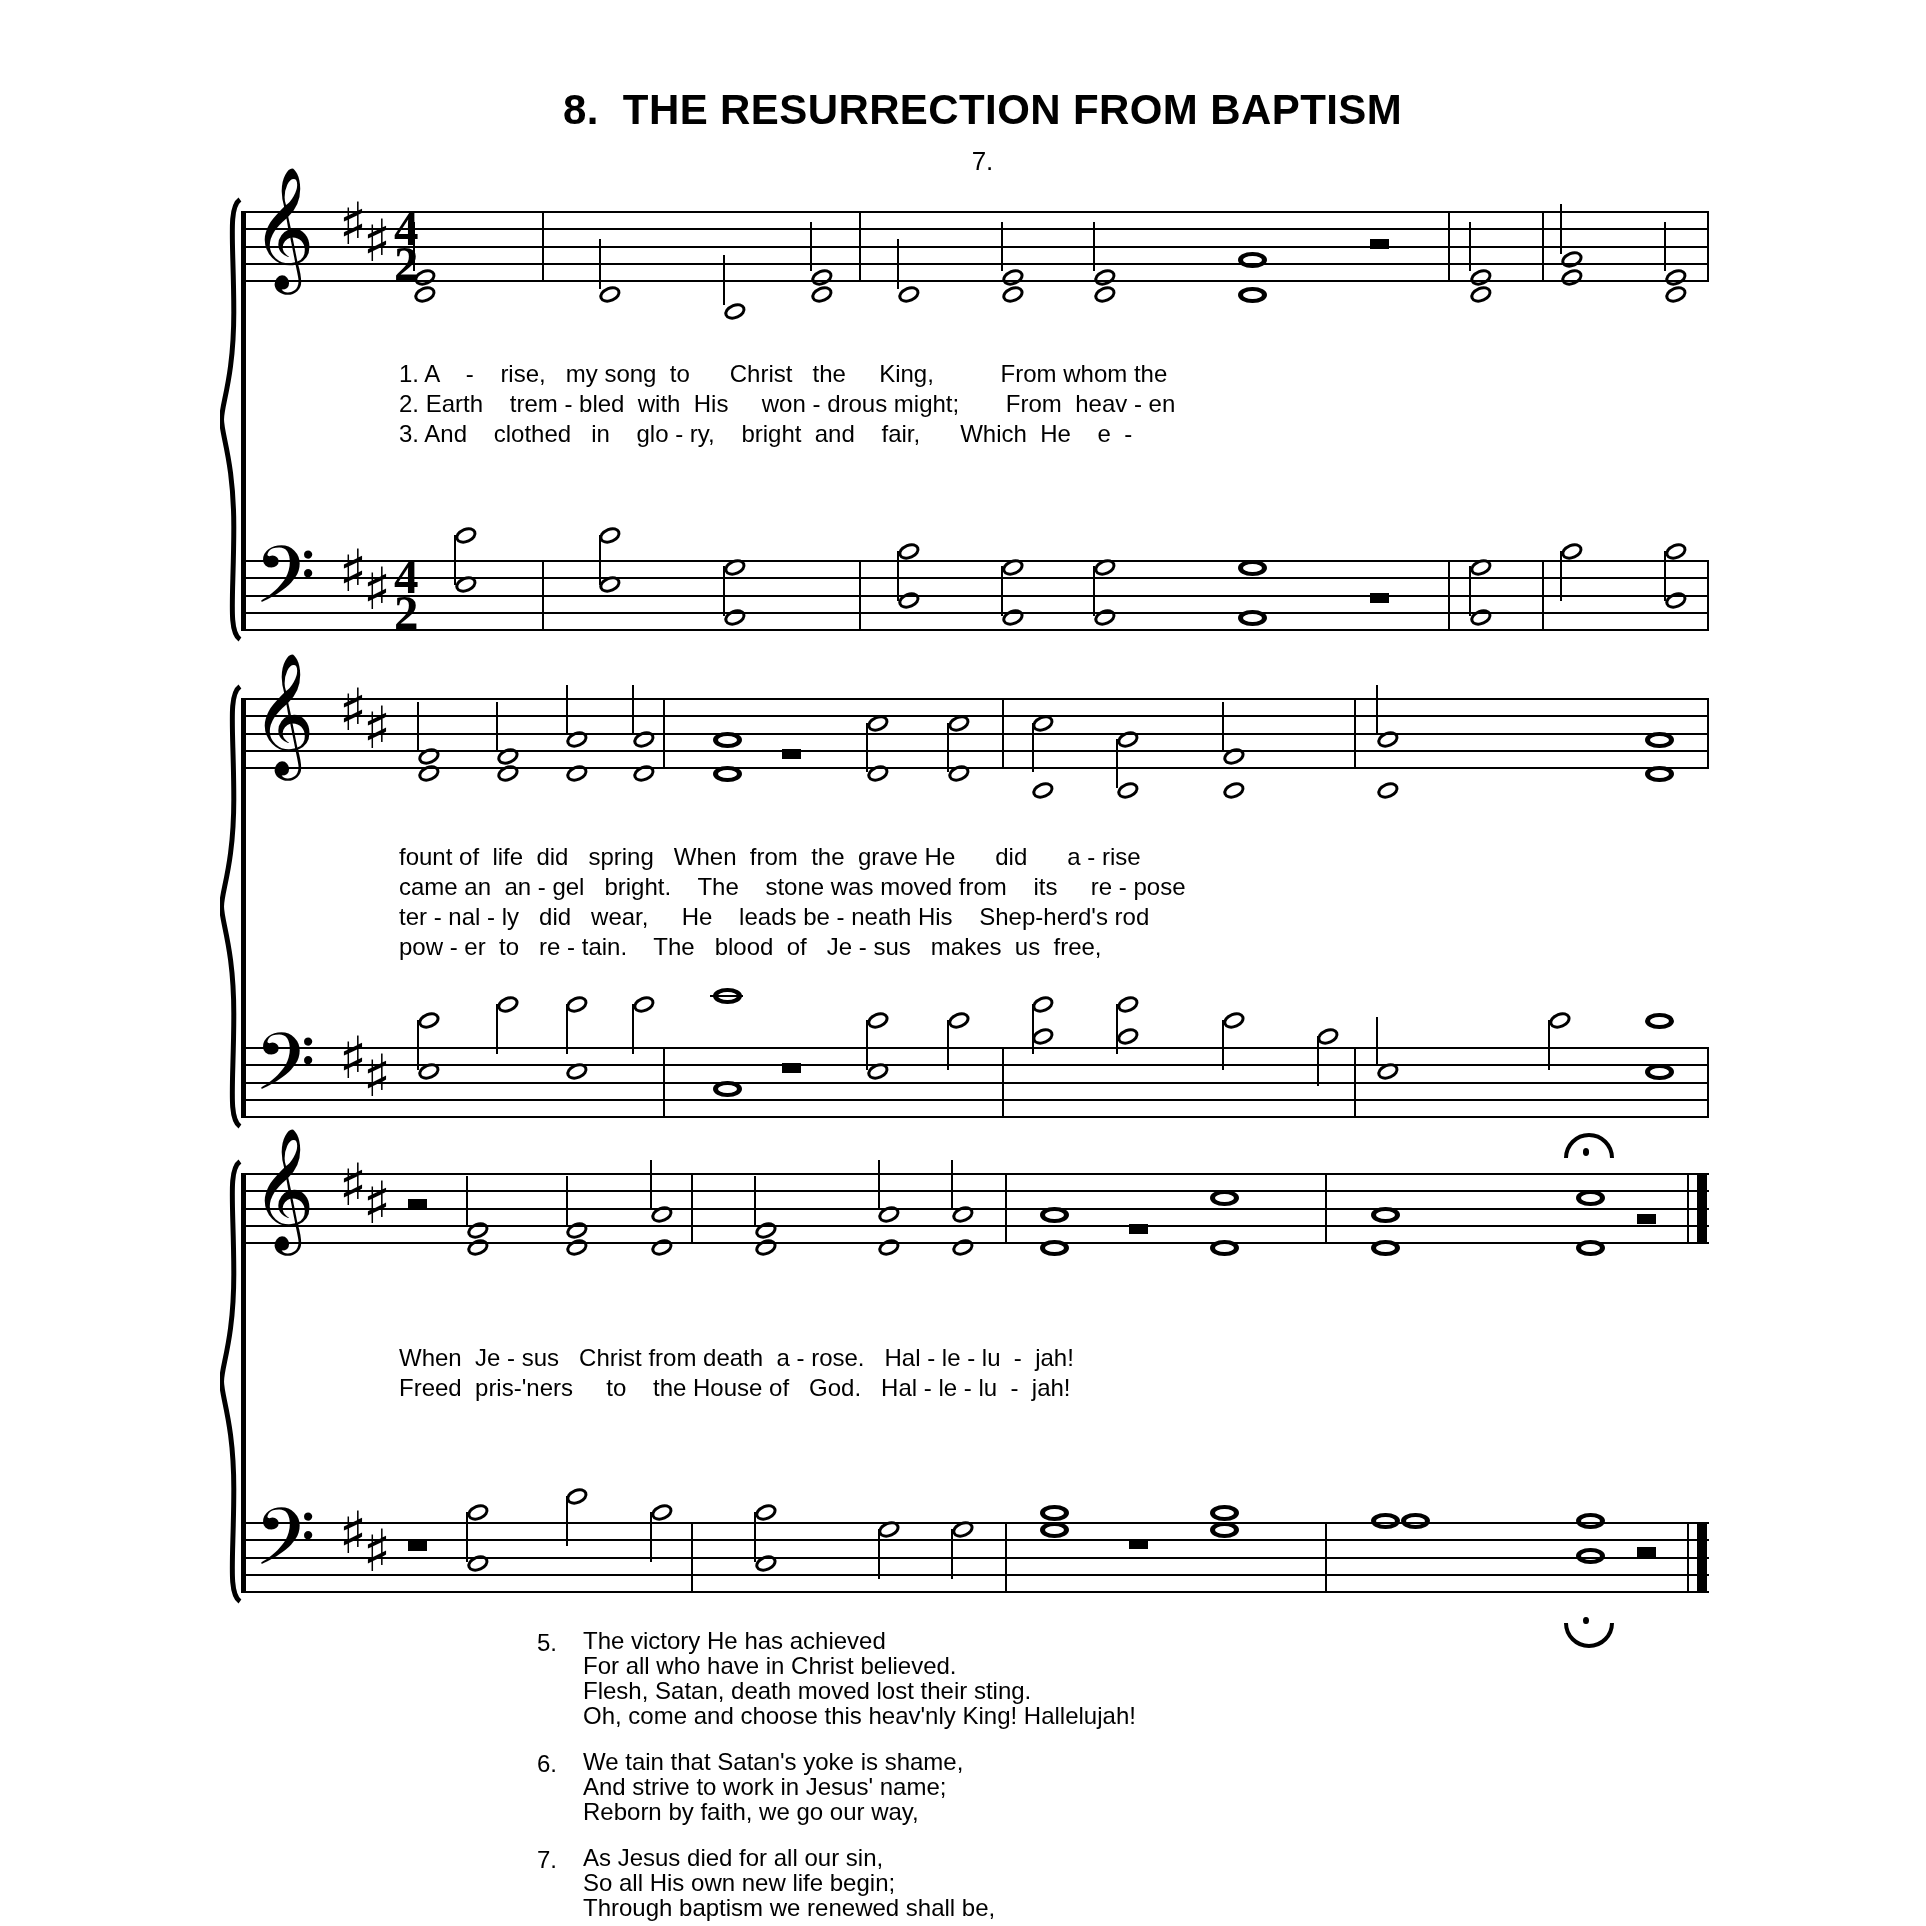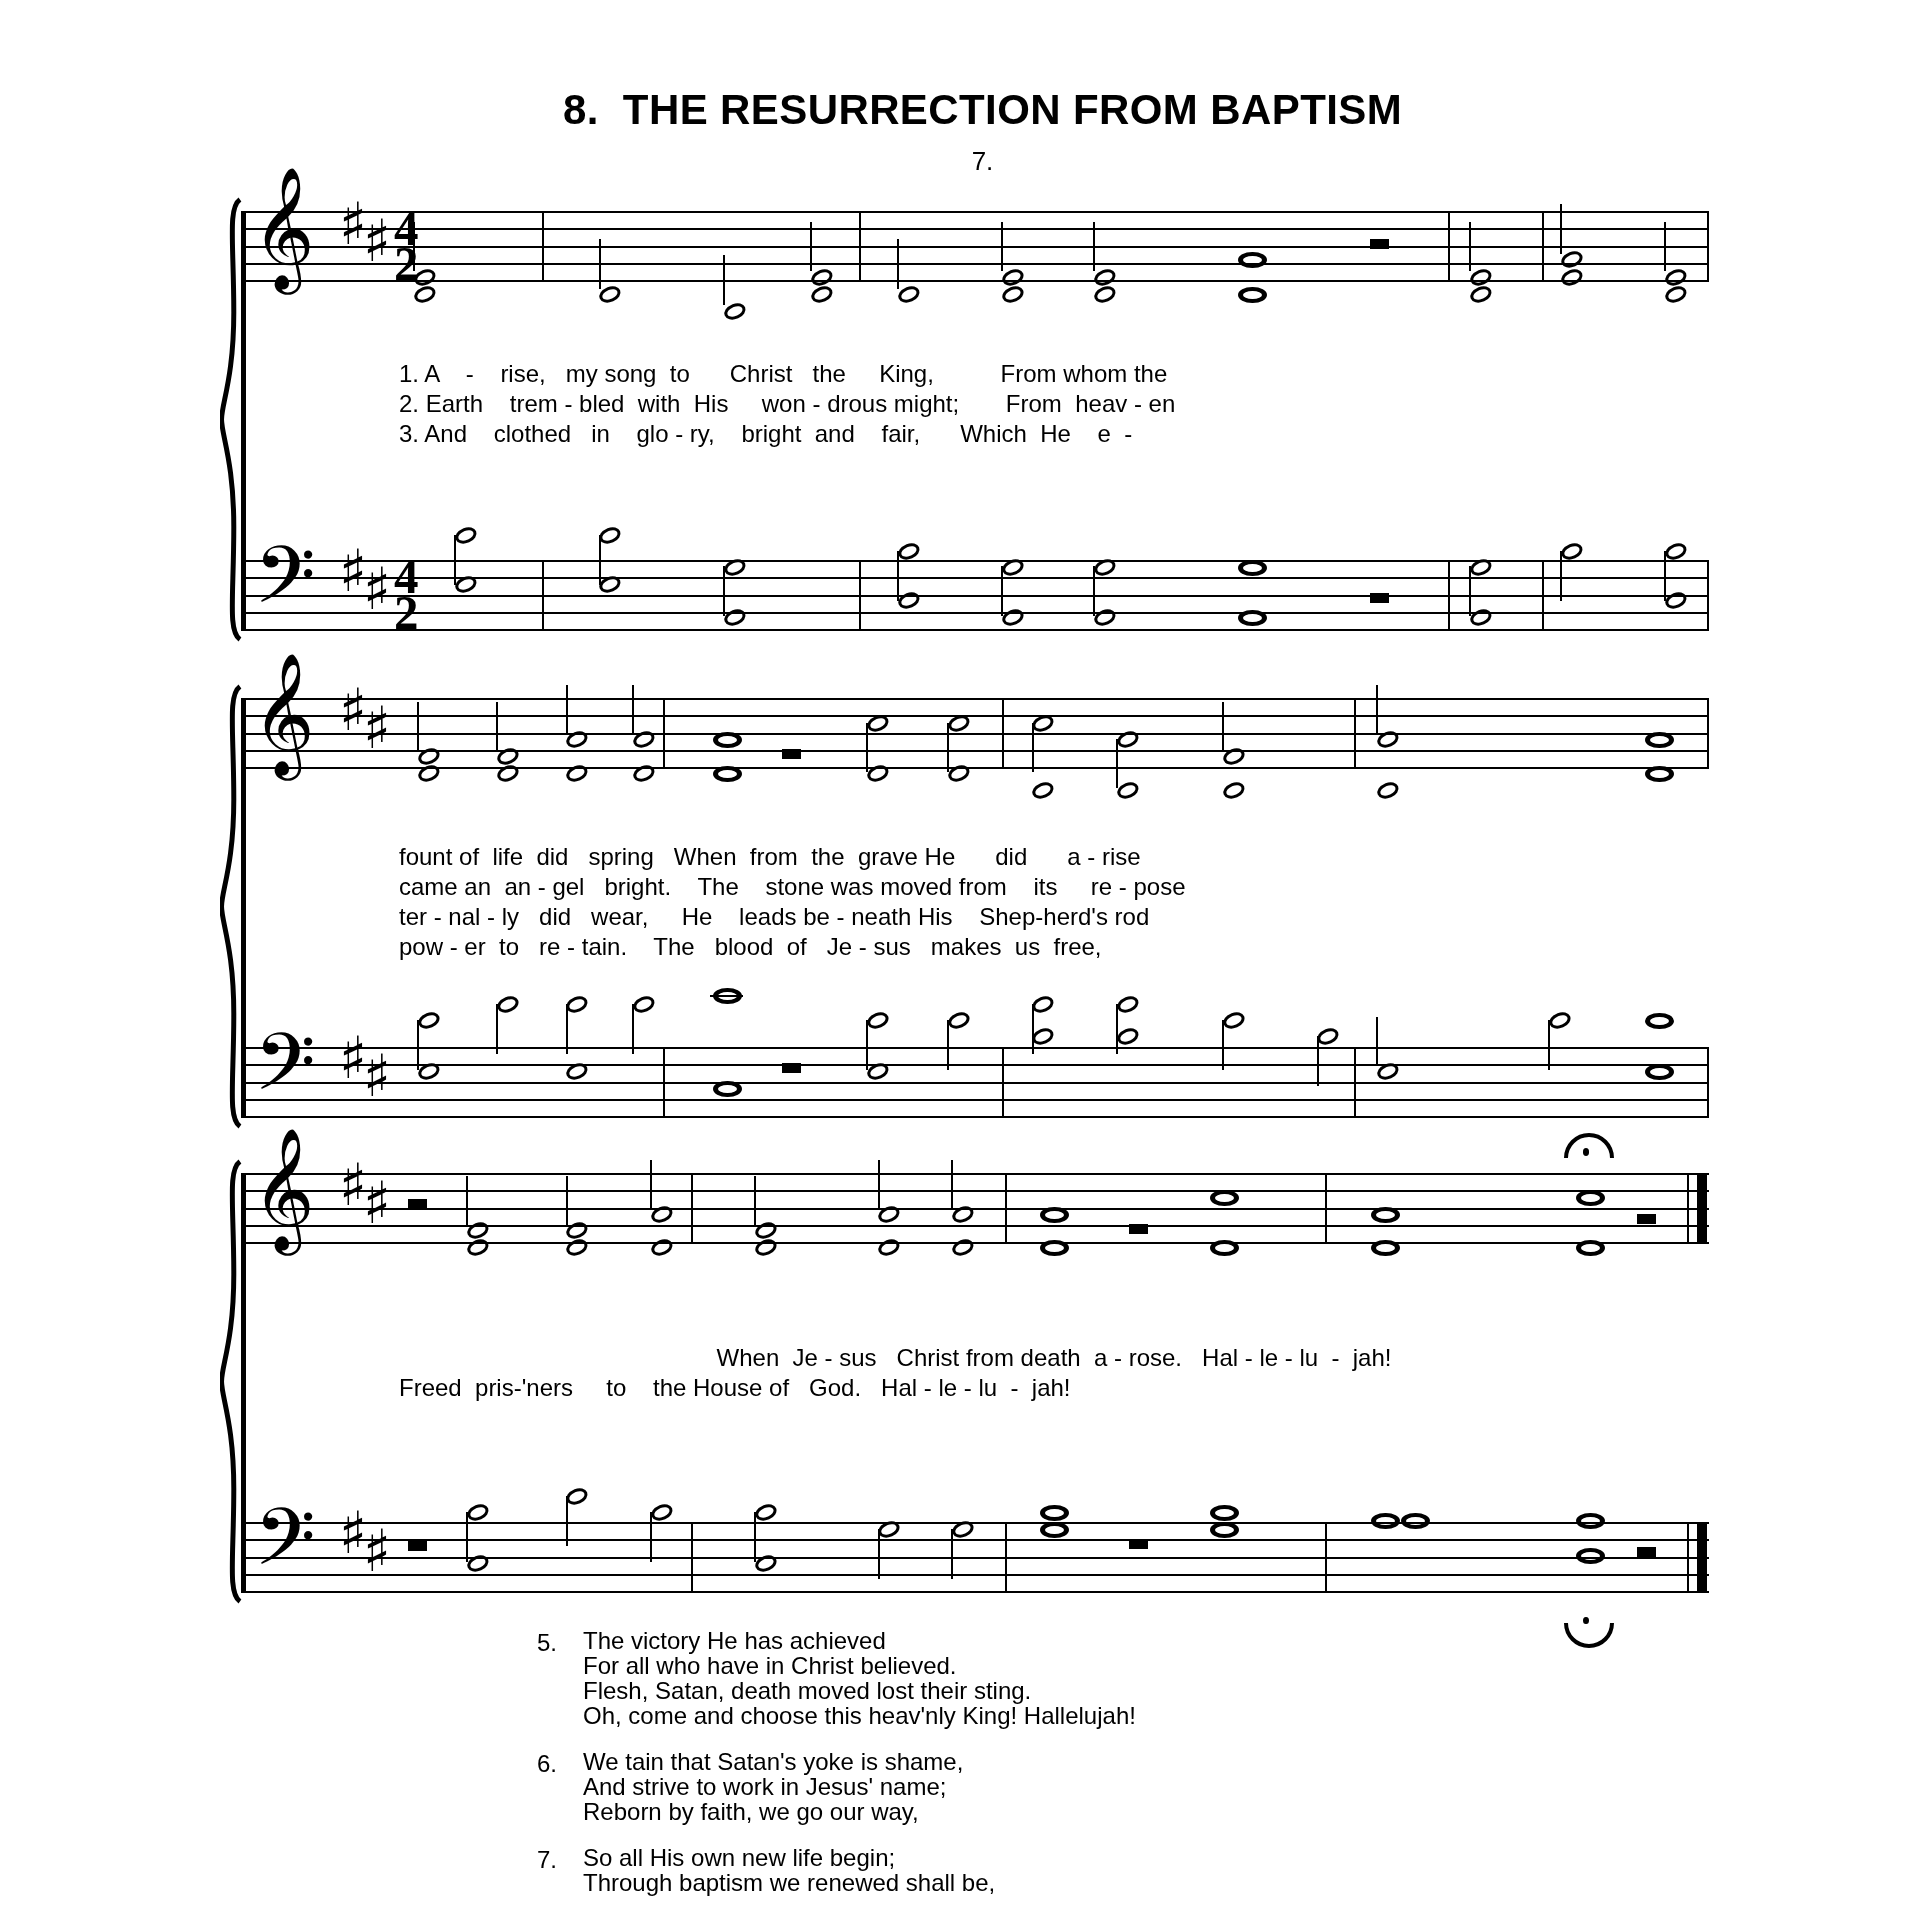--- a/index.html
+++ b/index.html
@@ -586,21 +586,21 @@
     </div>
     <div class="nh whole" style="left:1576px;top:1190px;">
         <div class="o"></div>
       </div>
     <div class="nh whole" style="left:1576px;top:1240px;">
         <div class="o"></div>
       </div>
     <div class="rest" style="left:1637px;top:1214px;"></div>
 
     <div class="lyricblock" style="left:399px;top:1314px;width:1310px;">
-      <div class="lyricline" style="top:30px;text-align:center;">When  Je - sus   Christ from death  a - rose.   Hal - le - lu  -  jah!</div>
+      <div class="lyricline" style="top:30px;">When  Je - sus   Christ from death  a - rose.   Hal - le - lu  -  jah!</div>
       <div class="lyricline" style="top:60px;">Freed  pris-'ners     to    the House of   God.   Hal - le - lu  -  jah!</div>
     </div>
 
     <div class="staff" style="left:241px;top:1522px;width:1468px;height:71px;">
       <div class="ln l0"></div>
         <div class="ln l1"></div>
         <div class="ln l2"></div>
         <div class="ln l3"></div>
         <div class="ln l4"></div>
     </div>
@@ -694,20 +694,21 @@
       <div class="vlines">
         <div class="vline">We tain that Satan's yoke is shame,</div>
         <div class="vline">And strive to work in Jesus' name;</div>
         <div class="vline">Reborn by faith, we go our way,</div>
       </div>
     </div>
 
     <div class="verse">
       <span class="vnum">7.</span>
       <div class="vlines">
+        <div class="vline">As Jesus died for all our sin,</div>
         <div class="vline">So all His own new life begin;</div>
         <div class="vline">Through baptism we renewed shall be,</div>
 
       </div>
     </div>
 
   </div>
 
 </div>
 

